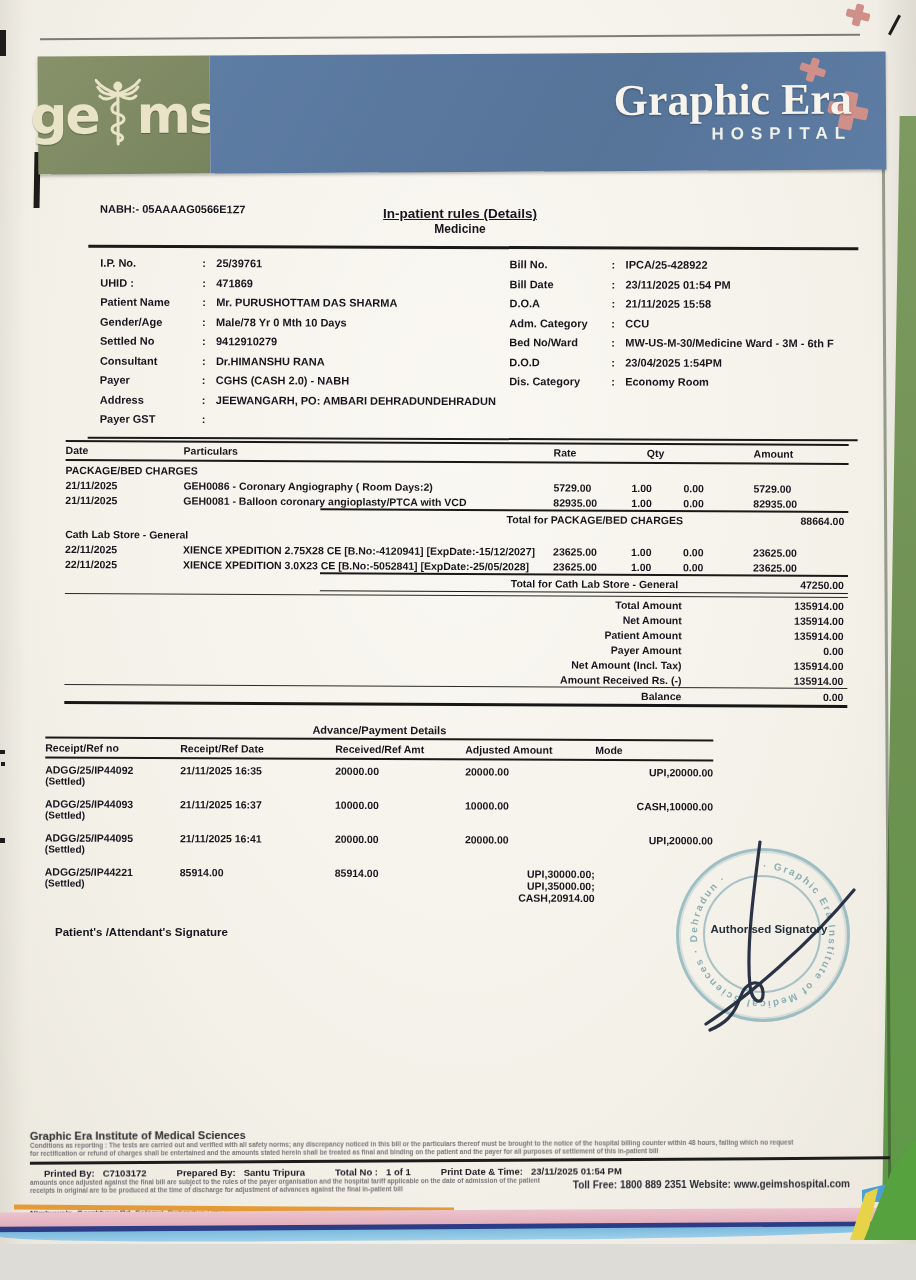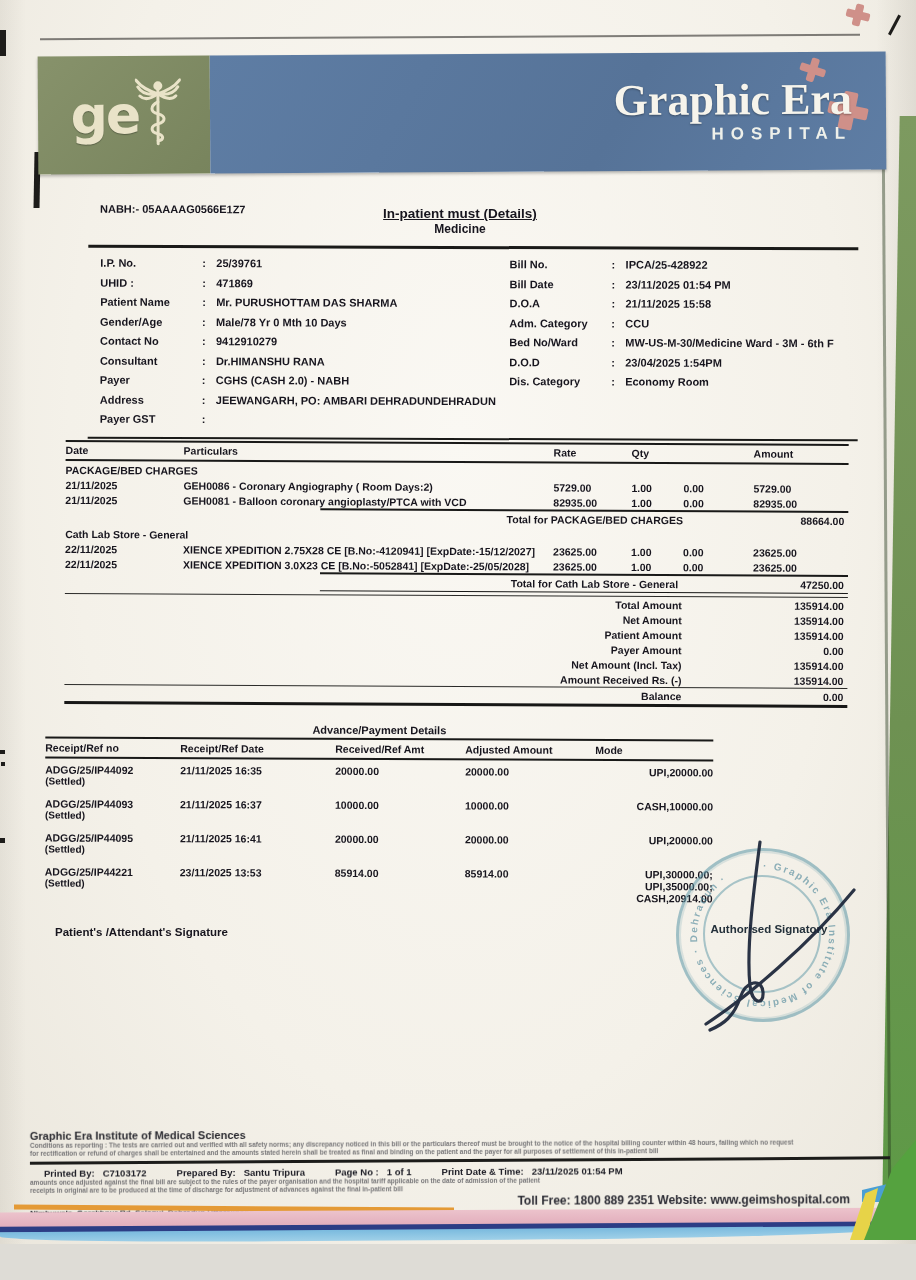--- a/index.html
+++ b/index.html
@@ -87,21 +87,21 @@
   
   .footer{position:absolute;left:30px;top:1128px;width:860px;transform:rotate(-.25deg);}
   .org-name{font-size:11px;color:#2a2a30;filter:blur(.3px);}
   .fineprint{font-size:6.5px;line-height:8px;color:#4c4c52;filter:blur(.55px);opacity:.75;font-weight:bold;
              white-space:nowrap;overflow:hidden;}
   .foot-rule{height:3px;background:#1c1c1a;margin:3px 0 4px;transform:rotate(-.1deg);}
   .printed-row{display:flex;gap:8px;font-size:9.5px;color:#202028;filter:blur(.35px);align-items:baseline;}
   .printed-row .k{margin-left:22px;}
   .printed-row .k:first-child{margin-left:14px;}
   .address-line{font-size:8px;color:#2c2c34;filter:blur(.7px);margin-top:14px;font-weight:bold;}
-  .contact-line{position:absolute;right:40px;top:66px;font-size:12px;color:#2c2c34;filter:blur(.7px);font-weight:bold;}
+  .contact-line{position:absolute;right:40px;top:52px;font-size:10px;color:#2c2c34;filter:blur(.7px);font-weight:bold;}
   
   .wave{position:absolute;left:0;width:916px;}
   .w-orange{top:1206px;left:14px;width:440px;height:5px;background:#e49a36;transform:rotate(.4deg);}
   .w-pink{top:1210px;height:15px;background:linear-gradient(180deg,#ecc3cc,#e2aebc);transform:rotate(-.3deg);}
   .w-dblue{top:1224px;height:6px;background:#2c3d85;transform:rotate(-.35deg);}
   .w-lblue{top:1229px;height:11px;background:linear-gradient(180deg,#7abade,#9fd0e8);transform:rotate(-.4deg);border-radius:0 0 40% 30%/0 0 100% 60%;}
   .wedge-green{position:absolute;right:0;top:1140px;width:52px;height:100px;background:#55a23f;
                clip-path:polygon(100% 0,100% 100%,0 100%,55% 28%);}
   .wedge-yellow{position:absolute;right:38px;top:1188px;width:28px;height:52px;background:#e7d348;
                clip-path:polygon(100% 0,60% 100%,0 100%,55% 10%);}
@@ -136,20 +136,21 @@
         <span>ge</span>
         <svg width="46" height="74" viewBox="0 0 46 74">
           <g fill="none" stroke="#e9e3c8" stroke-width="3" stroke-linecap="round">
             <path d="M23 12 L23 66"></path>
             <path d="M23 16 C5 10 3 4 1 2 M23 16 C11 18 6 14 3 9 M23 16 C13 23 8 21 5 18"></path>
             <path d="M23 16 C41 10 43 4 45 2 M23 16 C35 18 40 14 43 9 M23 16 C33 23 38 21 41 18"></path>
             <path d="M23 24 C15 28 15 34 23 36 C31 38 31 44 23 46 C15 48 15 54 23 56 C29 57.5 29 62 23 63"></path>
           </g>
           <circle cx="23" cy="8" r="4.5" fill="#e9e3c8"></circle>
         </svg>
+        <span>ms</span>
       </div>
     </div>
     <div class="band-right">
       <div class="cross" style="right:60px;top:6px;width:26px;height:24px;transform:rotate(18deg);">
           <i></i>
           <i></i>
         </div>
       <div class="cross" style="right:18px;top:40px;width:40px;height:38px;transform:rotate(12deg);">
           <i></i>
           <i></i>
@@ -158,21 +159,21 @@
         <div class="brand-title">Graphic Era</div>
         <div class="brand-sub">HOSPITAL</div>
       </div>
     </div>
   </div>
 
   <div class="gstin-row ink">
     <span>NABH:-</span>
     <span>05AAAAG0566E1Z7</span>
   </div>
-  <div class="bill-title ink">In-patient must (Details)</div>
+  <div class="bill-title ink">In-patient rules (Details)</div>
   <div class="bill-sub ink">Medicine</div>
 
   <div class="info-box">
     <div class="info-grid">
       <div class="info-col ink" id="info-left">
           <div class="info-row">
             <span class="info-label">I.P. No.</span>
             <span class="info-colon">:</span>
             <span class="info-value">25/39761</span>
           </div>
@@ -185,21 +186,21 @@
             <span class="info-label">Patient Name</span>
             <span class="info-colon">:</span>
             <span class="info-value">Mr. PURUSHOTTAM DAS SHARMA</span>
           </div>
           <div class="info-row">
             <span class="info-label">Gender/Age</span>
             <span class="info-colon">:</span>
             <span class="info-value">Male/78 Yr 0 Mth 10 Days</span>
           </div>
           <div class="info-row">
-            <span class="info-label">Contact No</span>
+            <span class="info-label">Settled No</span>
             <span class="info-colon">:</span>
             <span class="info-value">9412910279</span>
           </div>
           <div class="info-row">
             <span class="info-label">Consultant</span>
             <span class="info-colon">:</span>
             <span class="info-value">Dr.HIMANSHU RANA</span>
           </div>
           <div class="info-row">
             <span class="info-label">Payer</span>
@@ -255,21 +256,21 @@
           </div>
         </div>
     </div>
   </div>
 
   <div class="charges ink">
     <div class="c-head">
       <div>Date</div>
       <div>Particulars</div>
       <div class="num">Rate</div>
-      <div class="num" style="">Qty</div>
+      <div class="num" style="text-align:center">Qty</div>
       <div></div>
       <div class="num">Amount</div>
     </div>
     <div id="charges-body">
         <div class="sec-name">PACKAGE/BED CHARGES</div>
         <div class="c-row">
           <div>21/11/2025</div>
           <div>GEH0086 - Coronary Angiography ( Room Days:2)</div>
           <div class="num">5729.00</div>
           <div class="num">1.00</div>
@@ -387,21 +388,20 @@
           <div class="num">20000.00</div>
           <div>
             <div class="mode-line">UPI,20000.00</div>
           </div>
         </div>
         <div class="p-row">
           <div>
             <div>ADGG/25/IP44221</div>
             <div class="p-status">(Settled)</div>
           </div>
-          <div>23/11/2025 13:53</div>
           <div class="num">85914.00</div>
           <div class="num">85914.00</div>
           <div>
             <div class="mode-line">UPI,30000.00;</div>
             <div class="mode-line">UPI,35000.00;</div>
             <div class="mode-line">CASH,20914.00</div>
           </div>
         </div>
       </div>
   </div>
@@ -430,21 +430,21 @@
   <div class="footer">
     <div class="org-name ink">Graphic Era Institute of Medical Sciences</div>
     <div class="fineprint">Conditions as reporting : The tests are carried out and verified with all safety norms; any discrepancy noticed in this bill or the particulars thereof must be brought to the notice of the hospital billing counter within 48 hours, failing which no request</div>
     <div class="fineprint">for rectification or refund of charges shall be entertained and the amounts stated herein shall be treated as final and binding on the patient and the payer for all purposes of settlement of this in-patient bill</div>
     <div class="foot-rule"></div>
     <div class="printed-row ink">
       <span class="k">Printed By:</span>
       <span>C7103172</span>
       <span class="k">Prepared By:</span>
       <span>Santu Tripura</span>
-      <span class="k">Page No :</span>
+      <span class="k">Total No :</span>
       <span>1 of 1</span>
       <span class="k">Print Date &amp; Time:</span>
       <span>23/11/2025 01:54 PM</span>
     </div>
     <div class="fineprint" style="width:70%">amounts once adjusted against the final bill are subject to the rules of the payer organisation and the hospital tariff applicable on the date of admission of the patient</div>
     <div class="fineprint" style="width:55%">receipts in original are to be produced at the time of discharge for adjustment of advances against the final in-patient bill</div>
     <div class="address-line">Nimbuwala, Gorakhpur Rd, Selaqui, Dehradun Uttarakhand 248007</div>
     <div class="contact-line">Toll Free: 1800 889 2351     Website: www.geimshospital.com</div>
   </div>
 

